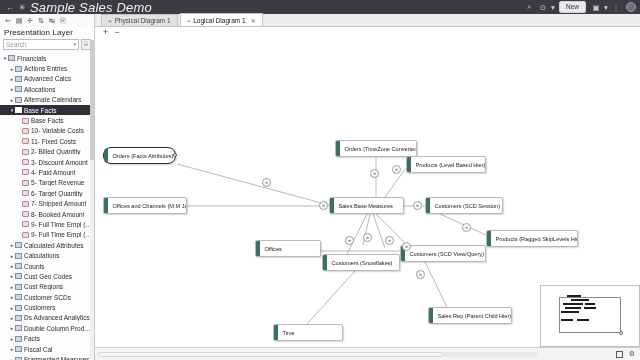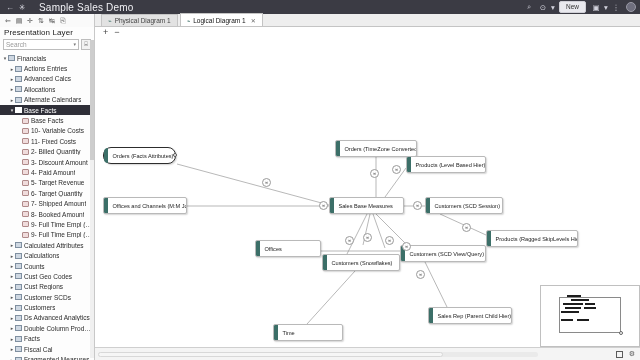--- a/index.html
+++ b/index.html
@@ -14,21 +14,21 @@
   #app { position: relative; width: 640px; height: 360px; }
 
   
   .topbar {
     position: absolute; top: 0; left: 0; width: 640px; height: 14px;
     background: #3b3b44; display: flex; align-items: center;
     padding: 0 4px; color: #e8e8ee;
   }
   .tb-back { font-size: 8px; width: 12px; text-align: center; color: #cfcfd8; cursor: pointer; }
   .tb-logo { width: 12px; text-align: center; font-size: 8px; color: #dcdce4; }
-  .tb-title { font-size: 10px; letter-spacing: .2px; color: #f0f0f4; margin-left: 11px; }
+  .tb-title { font-size: 13px; letter-spacing: .2px; color: #f0f0f4; margin-left: 2px; font-style: italic; }
   .tb-spacer { flex: 1; }
   .tb-icon { width: 14px; text-align: center; font-size: 7.5px; color: #d2d2dc; cursor: pointer; }
   .tb-new {
     background: #e9e9ee; color: #333; font-size: 6.5px;
     border-radius: 2px; padding: 1.5px 6px; margin: 0 3px;
     line-height: 1; cursor: pointer; border: 1px solid #cfcfd6;
   }
   .tb-avatar {
     width: 10px; height: 10px; border-radius: 50%;
     background: #6f6f7e; border: 1px solid #9a9aa6; margin-left: 3px;

